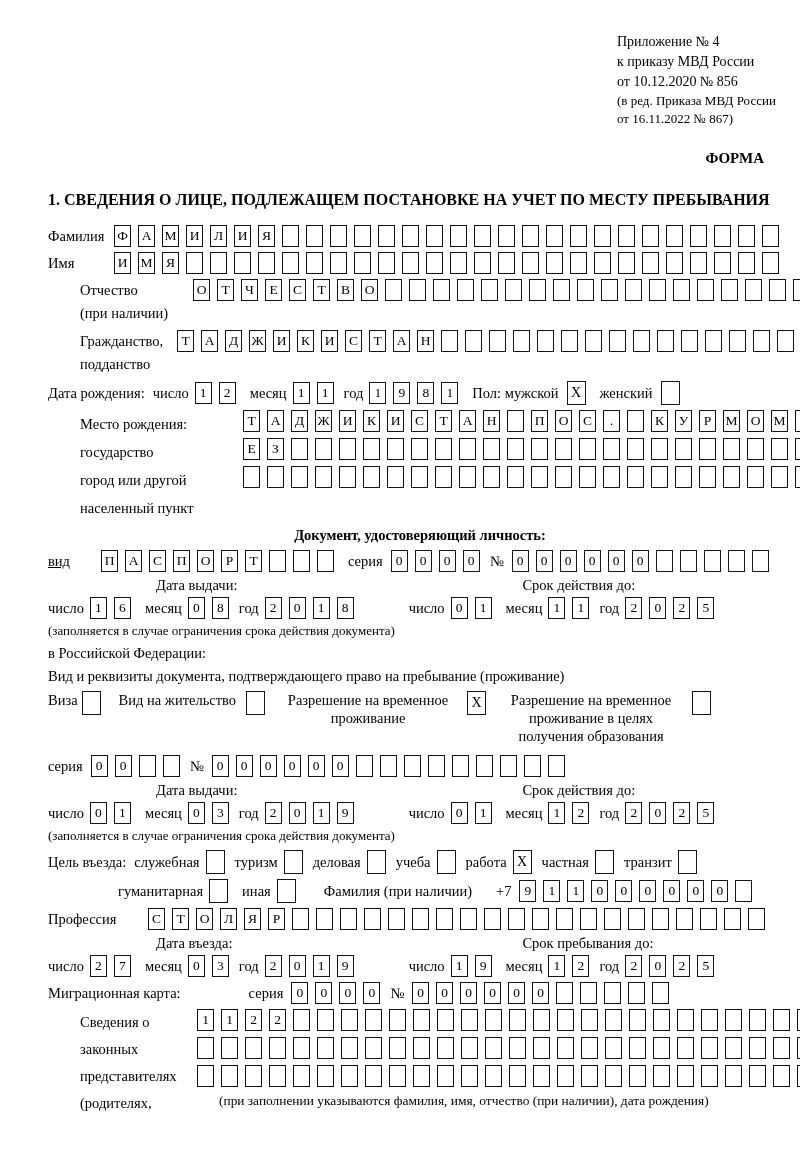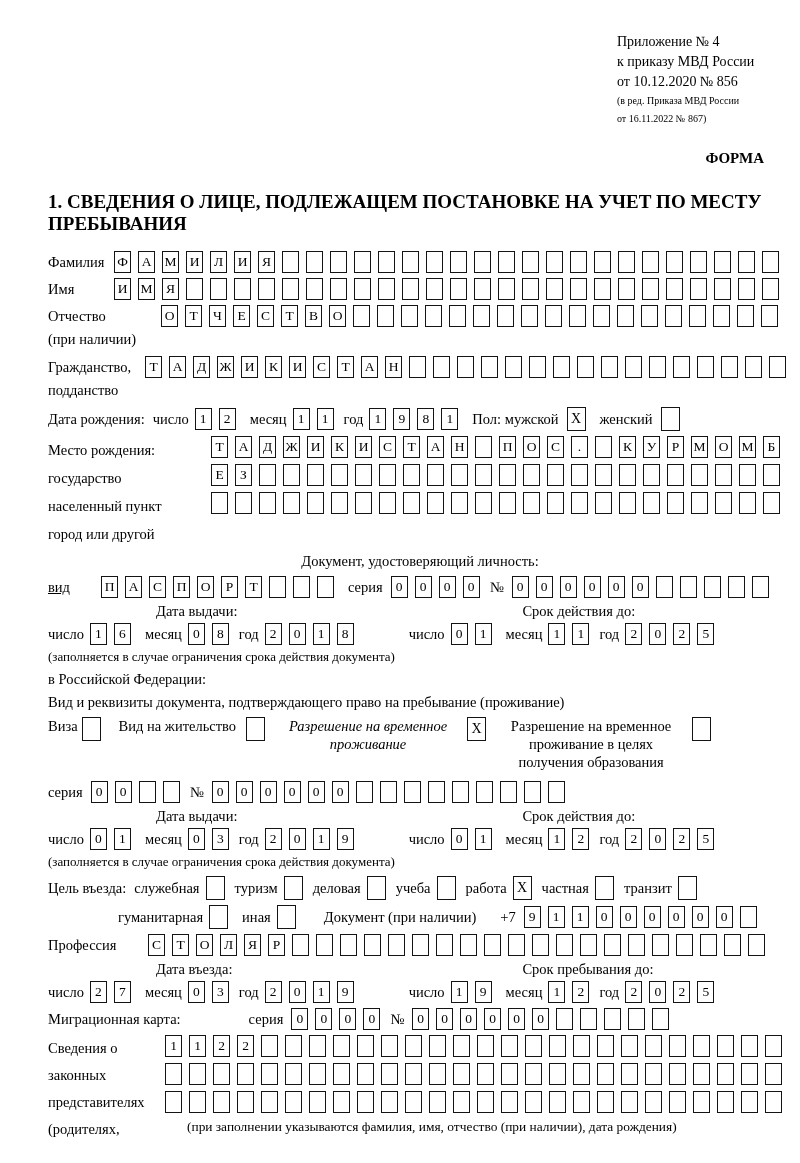--- a/index.html
+++ b/index.html
@@ -3,29 +3,29 @@
 <meta charset="utf-8">
 <style>
   html,body{margin:0;padding:0;background:#fff;}
   .page{
     width:800px;height:1163px;box-sizing:border-box;
     padding:32px 8px 0 48px;
     font-family:"Liberation Serif","DejaVu Serif",serif;
     color:#000;background:#fff;position:relative;overflow:hidden;
   }
   .hdr{margin-left:569px;font-size:14px;line-height:20px;}
-  .hdr-sub{font-size:10px;line-height:18px;}
+  .hdr-sub{font-size:13px;line-height:18px;}
   .forma{font-weight:bold;font-size:15px;text-align:right;padding-right:28px;margin-top:22px;}
   .title{font-weight:bold;font-size:15.5px;text-align:center;line-height:23px;margin-top:20px;}
   .title-underline{display:inline-block;width:52px;border-bottom:2.2px solid #333;margin-left:10px;vertical-align:baseline;}
-  .sec-heading{font-weight:bold;font-size:19px;margin-top:24px;margin-bottom:16px;}
+  .sec-heading{font-weight:bold;font-size:16px;margin-top:24px;margin-bottom:16px;}
   .frow{display:flex;align-items:center;margin-bottom:5px;font-size:14.5px;}
   .frow-top{align-items:flex-start;}
   .lbl{flex:none;margin-right:8px;}
-  .lblcol{flex:none;margin-right:8px;line-height:23px;}
+  .lblcol{flex:none;margin-right:8px;line-height:23px;margin-left:32px;}
   .boxes{display:flex;gap:7px;flex:none;}
   .cell{
     width:17px;height:22px;border:1.5px solid #141414;box-sizing:border-box;flex:none;
     display:flex;align-items:center;justify-content:center;
     font-size:13.5px;background:#fff;
   }
   .chk{
     width:19px;height:24px;border:1.6px solid #141414;box-sizing:border-box;flex:none;
     display:inline-flex;align-items:center;justify-content:center;font-size:14px;background:#fff;
   }
@@ -33,21 +33,21 @@
   .w-patr{width:105px;}
   .w-cit{width:89px;}
   .w-place{width:155px;}
   .w-vid{width:45px;text-decoration:underline;}
   .w-prof{width:92px;}
   .w-reps{width:109px;}
   .mr6{margin-right:6px;} .mr10{margin-right:10px;} .mr14{margin-right:14px;}
   .ml14{margin-left:14px;} .ml18{margin-left:18px;} .ml55{margin-left:55px;} .ml60{margin-left:60px;}
   .dates-hdr{display:flex;font-size:14.5px;margin:4px 0 3px 0;}
   .note{font-size:13px;text-align:left;padding-right:6px;margin:-1px 0 6px 0;}
-  .doc-heading{font-weight:normal;font-size:14.5px;text-align:center;margin:4px 0 6px 0;}
+  .doc-heading{font-weight:bold;font-size:14.5px;text-align:center;margin:4px 0 6px 0;}
   .plain{font-size:14.5px;margin-bottom:6px;}
   .opt{display:flex;align-items:flex-start;flex:none;}
   .opt .olbl{text-align:center;line-height:18px;margin-right:10px;}
   .stack3{line-height:28px;}
   .stackrows .boxes{margin-bottom:6px;}
   .reps-note{font-size:13.4px;margin:2px 0 0 130px;}
 </style>
 </head>
 <body>
 
@@ -227,22 +227,22 @@
     <span class="lbl">Пол: мужской</span>
     <span class="chk mr14">X</span>
     <span class="lbl">женский</span>
     <span class="chk"></span>
   </div>
 
   <div class="frow frow-top">
     <div class="lblcol w-place stack3">
       <div>Место рождения:</div>
       <div>государство</div>
+      <div>город или другой</div>
       <div>населенный пункт</div>
-      <div>город или другой</div>
     </div>
     <div class="stackrows">
       <div class="boxes">
           <span class="cell">Т</span>
           <span class="cell">А</span>
           <span class="cell">Д</span>
           <span class="cell">Ж</span>
           <span class="cell">И</span>
           <span class="cell">К</span>
           <span class="cell">И</span>
@@ -407,21 +407,21 @@
   <div class="frow frow-top" style="margin-bottom:10px;">
     <span class="opt">
       <span class="olbl" style="margin-right:4px;">Виза</span>
       <span class="chk"></span>
     </span>
     <span class="opt ml18">
       <span class="olbl">Вид на жительство</span>
       <span class="chk"></span>
     </span>
     <span class="opt ml14">
-      <span class="olbl" style="width:178px;font-style:italic;">Разрешение на временное проживание</span>
+      <span class="olbl" style="width:178px;">Разрешение на временное проживание</span>
       <span class="chk">X</span>
     </span>
     <span class="opt ml14">
       <span class="olbl" style="width:182px;">Разрешение на временное проживание в целях получения образования</span>
       <span class="chk"></span>
     </span>
   </div>
 
   <div class="frow">
     <span class="lbl">серия</span>
@@ -510,21 +510,21 @@
     <span class="chk mr10"></span>
     <span class="lbl mr6">транзит</span>
     <span class="chk"></span>
   </div>
 
   <div class="frow">
     <span class="lbl mr6" style="margin-left:70px;">гуманитарная</span>
     <span class="chk mr14"></span>
     <span class="lbl mr6">иная</span>
     <span class="chk"></span>
-    <span class="lbl" style="margin-left:28px;">Документ (при наличии)</span>
+    <span class="lbl" style="margin-left:28px;">Фамилия (при наличии)</span>
     <span class="lbl" style="margin-left:16px;">+7</span>
     <span class="boxes">
         <span class="cell">9</span>
         <span class="cell">1</span>
         <span class="cell">1</span>
         <span class="cell">0</span>
         <span class="cell">0</span>
         <span class="cell">0</span>
         <span class="cell">0</span>
         <span class="cell">0</span>

